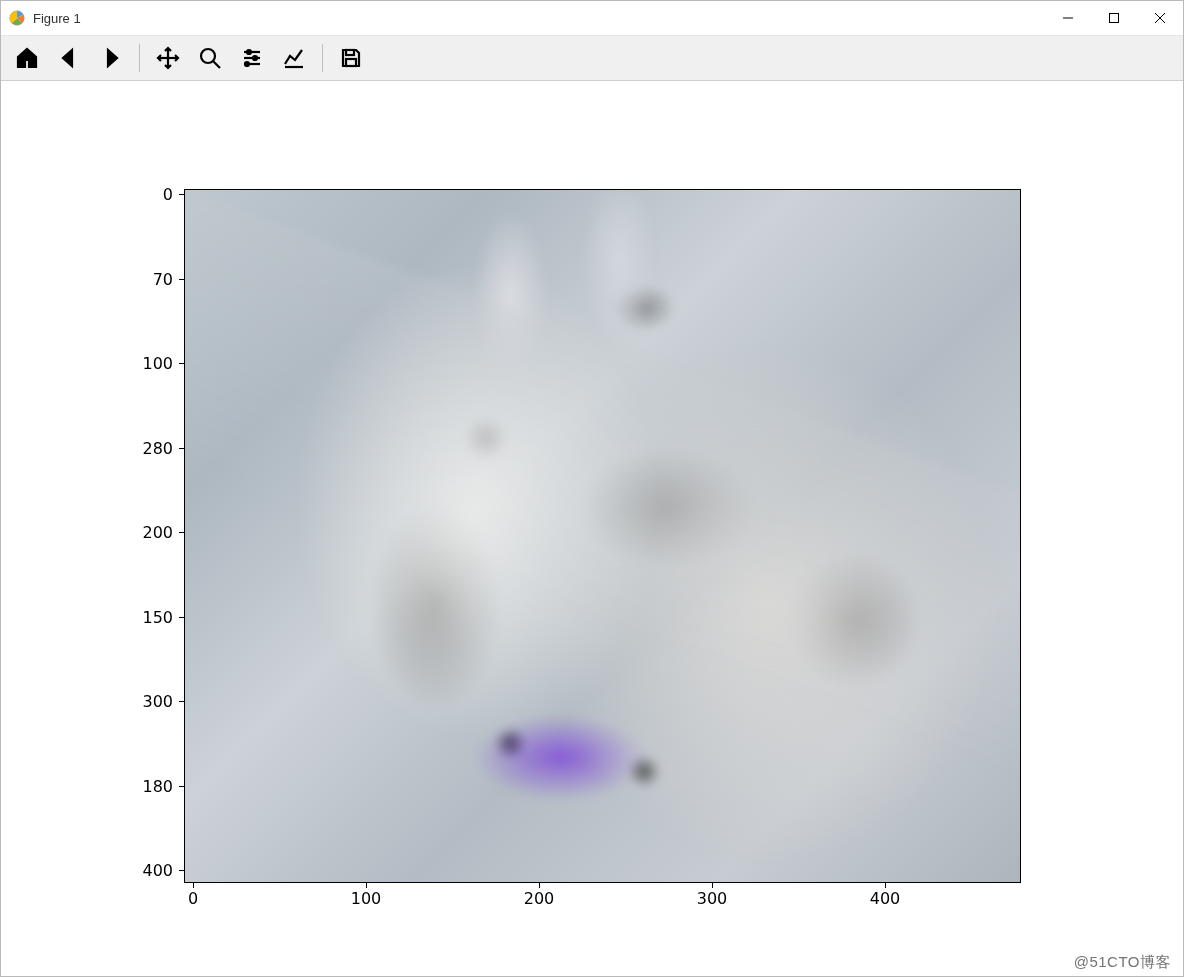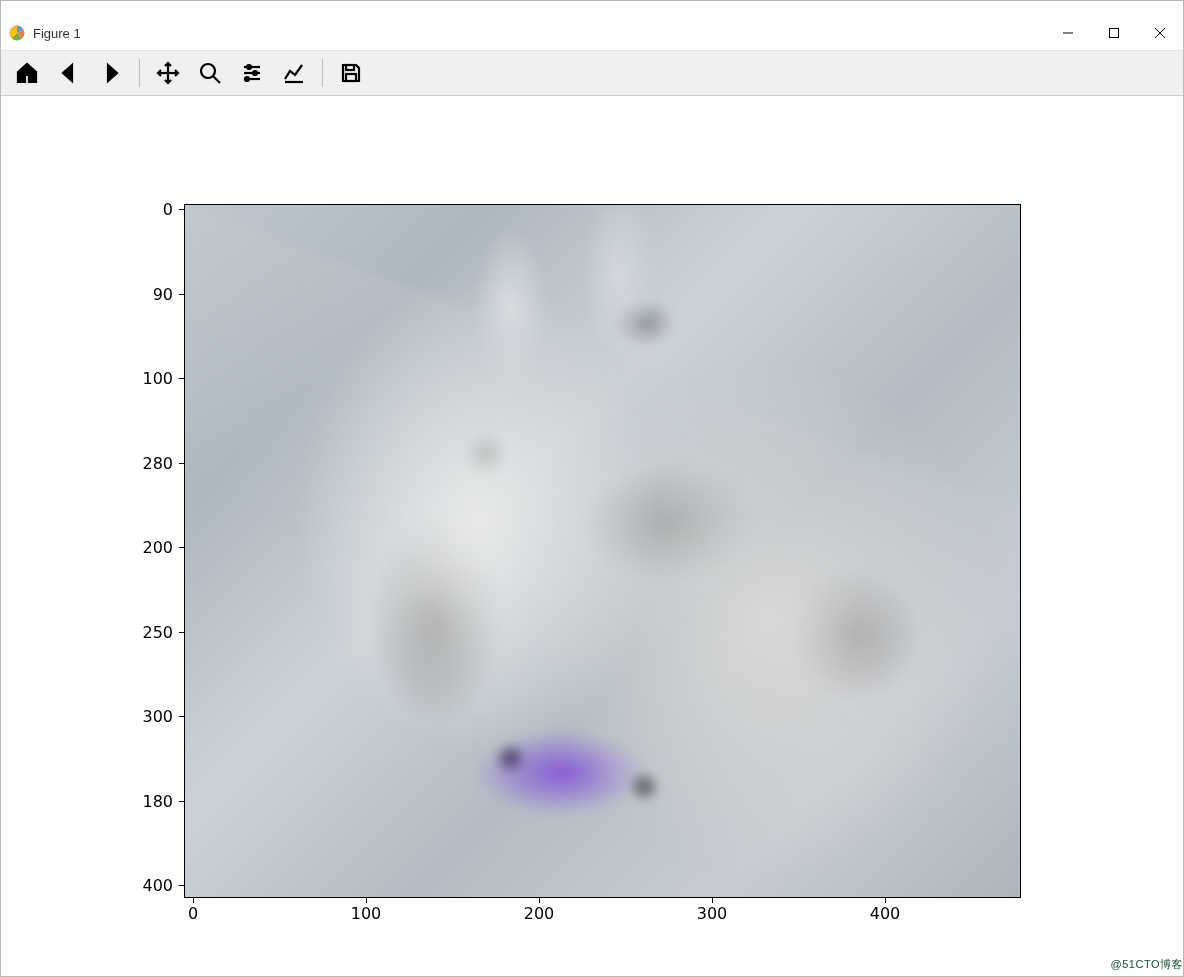--- a/index.html
+++ b/index.html
@@ -22,21 +22,20 @@
   }
   .titlebar {
     height: 34px;
     background: #ffffff;
     display: flex;
     align-items: center;
     padding: 0 0 0 8px;
     border-bottom: 1px solid #e5e5e5;
     color: #333;
     font-size: 13px;
-    margin-top: 15px;
   }
   .titlebar .app-icon {
     width: 16px; height: 16px;
     margin-right: 8px;
   }
   .titlebar .title { flex: 0 0 auto; }
   .titlebar .spacer { flex: 1 1 auto; }
   .winbtn {
     width: 46px; height: 34px;
     display: flex; align-items: center; justify-content: center;
@@ -116,23 +115,23 @@
     color: #000;
     font-family: "DejaVu Sans", Arial, sans-serif;
   }
   .ytick { right: 1010px; text-align: right; width: 60px; }
   .xtick { top: 808px; text-align: center; transform: translateX(-50%); }
   .tickline { position: absolute; background: #000; }
   .ytl { width: 5px; height: 1px; left: 178px; }
   .xtl { width: 1px; height: 5px; top: 802px; }
   .watermark {
     position: absolute;
-    right: 0; bottom: 4px;
-    color: #14532d;
-    font-size: 11px;
+    right: 12px; bottom: 4px;
+    color: #737373;
+    font-size: 15px;
     letter-spacing: 0.5px;
   }
 </style>
 </head>
 <body>
 
 <div class="window">
 
   <div class="titlebar">
     <span class="app-icon">
@@ -222,29 +221,29 @@
         </svg>
     </div>
   </div>
 
   <div class="canvas">
     <div class="plot-area"></div>
 
     <div class="tickline ytl" style="top:113px"></div>
     <div class="axis-label ytick" style="top:104px">0</div>
     <div class="tickline ytl" style="top:198px"></div>
-    <div class="axis-label ytick" style="top:189px">90</div>
+    <div class="axis-label ytick" style="top:189px">70</div>
     <div class="tickline ytl" style="top:282px"></div>
     <div class="axis-label ytick" style="top:273px">100</div>
     <div class="tickline ytl" style="top:367px"></div>
     <div class="axis-label ytick" style="top:358px">280</div>
     <div class="tickline ytl" style="top:451px"></div>
     <div class="axis-label ytick" style="top:442px">200</div>
     <div class="tickline ytl" style="top:536px"></div>
-    <div class="axis-label ytick" style="top:527px">250</div>
+    <div class="axis-label ytick" style="top:527px">150</div>
     <div class="tickline ytl" style="top:620px"></div>
     <div class="axis-label ytick" style="top:611px">300</div>
     <div class="tickline ytl" style="top:705px"></div>
     <div class="axis-label ytick" style="top:696px">180</div>
     <div class="tickline ytl" style="top:789px"></div>
     <div class="axis-label ytick" style="top:780px">400</div>
 
     <div class="tickline xtl" style="left:192px"></div>
     <div class="axis-label xtick" style="left:192px">0</div>
     <div class="tickline xtl" style="left:365px"></div>

